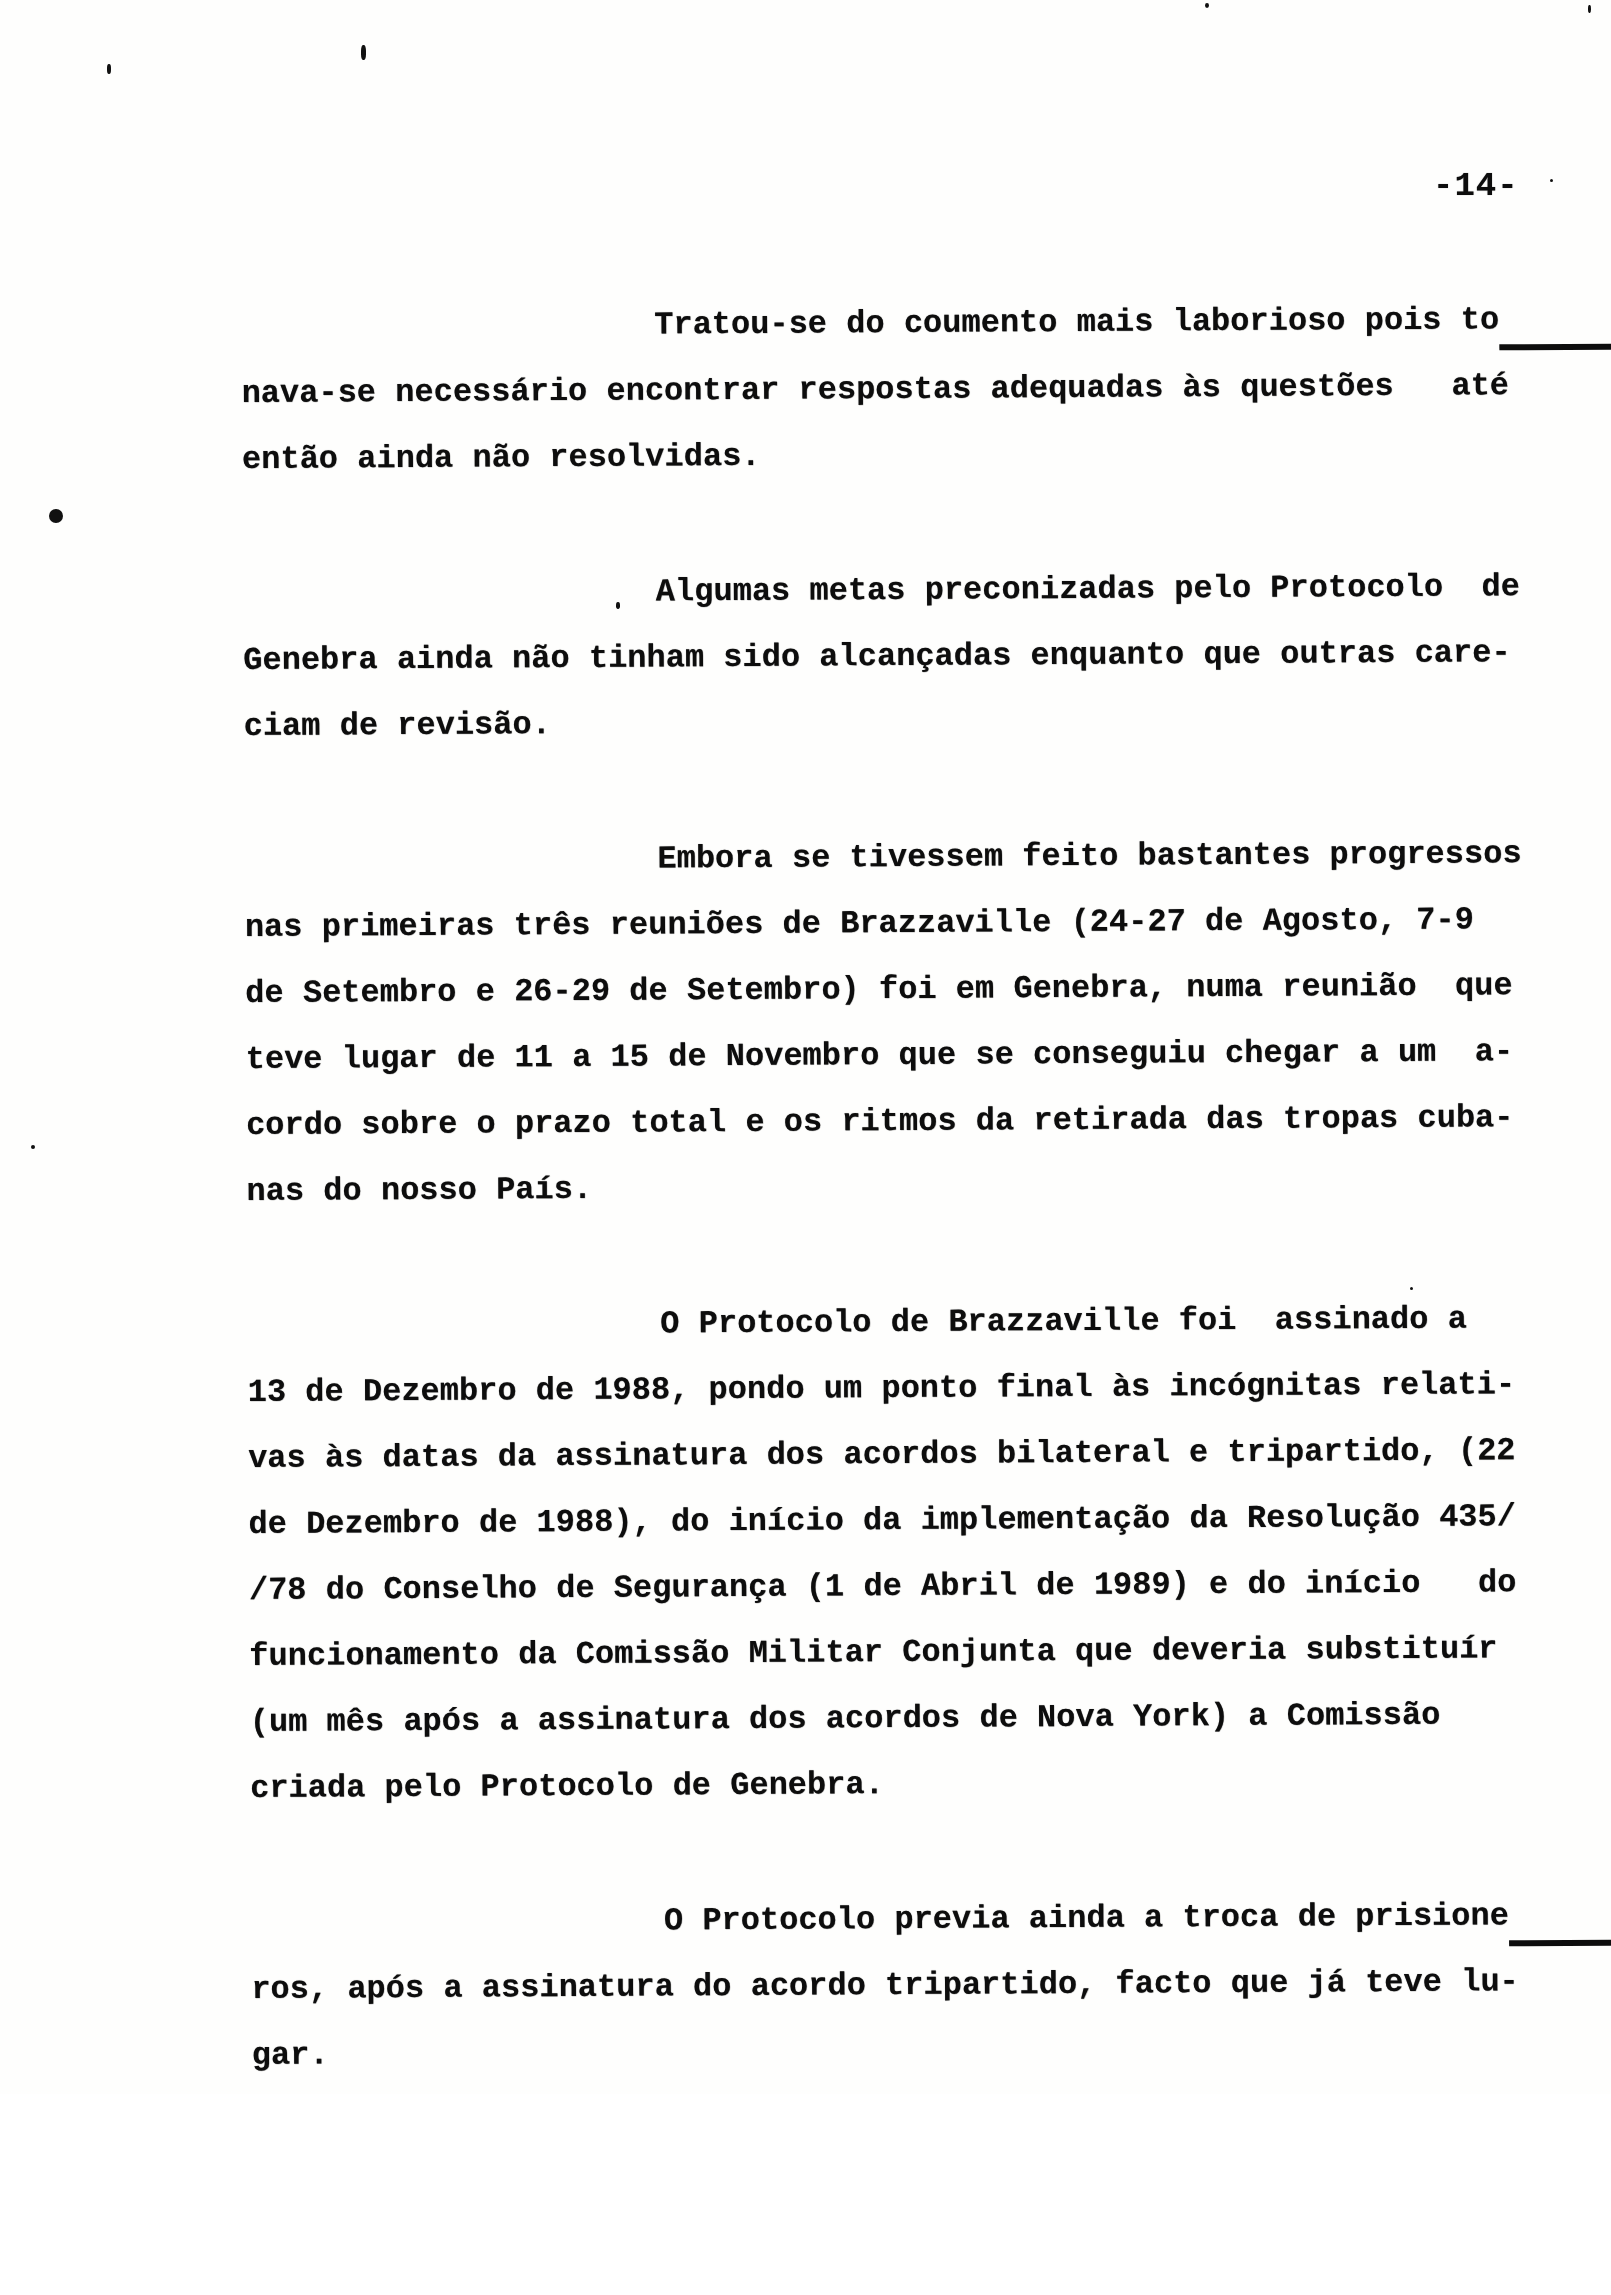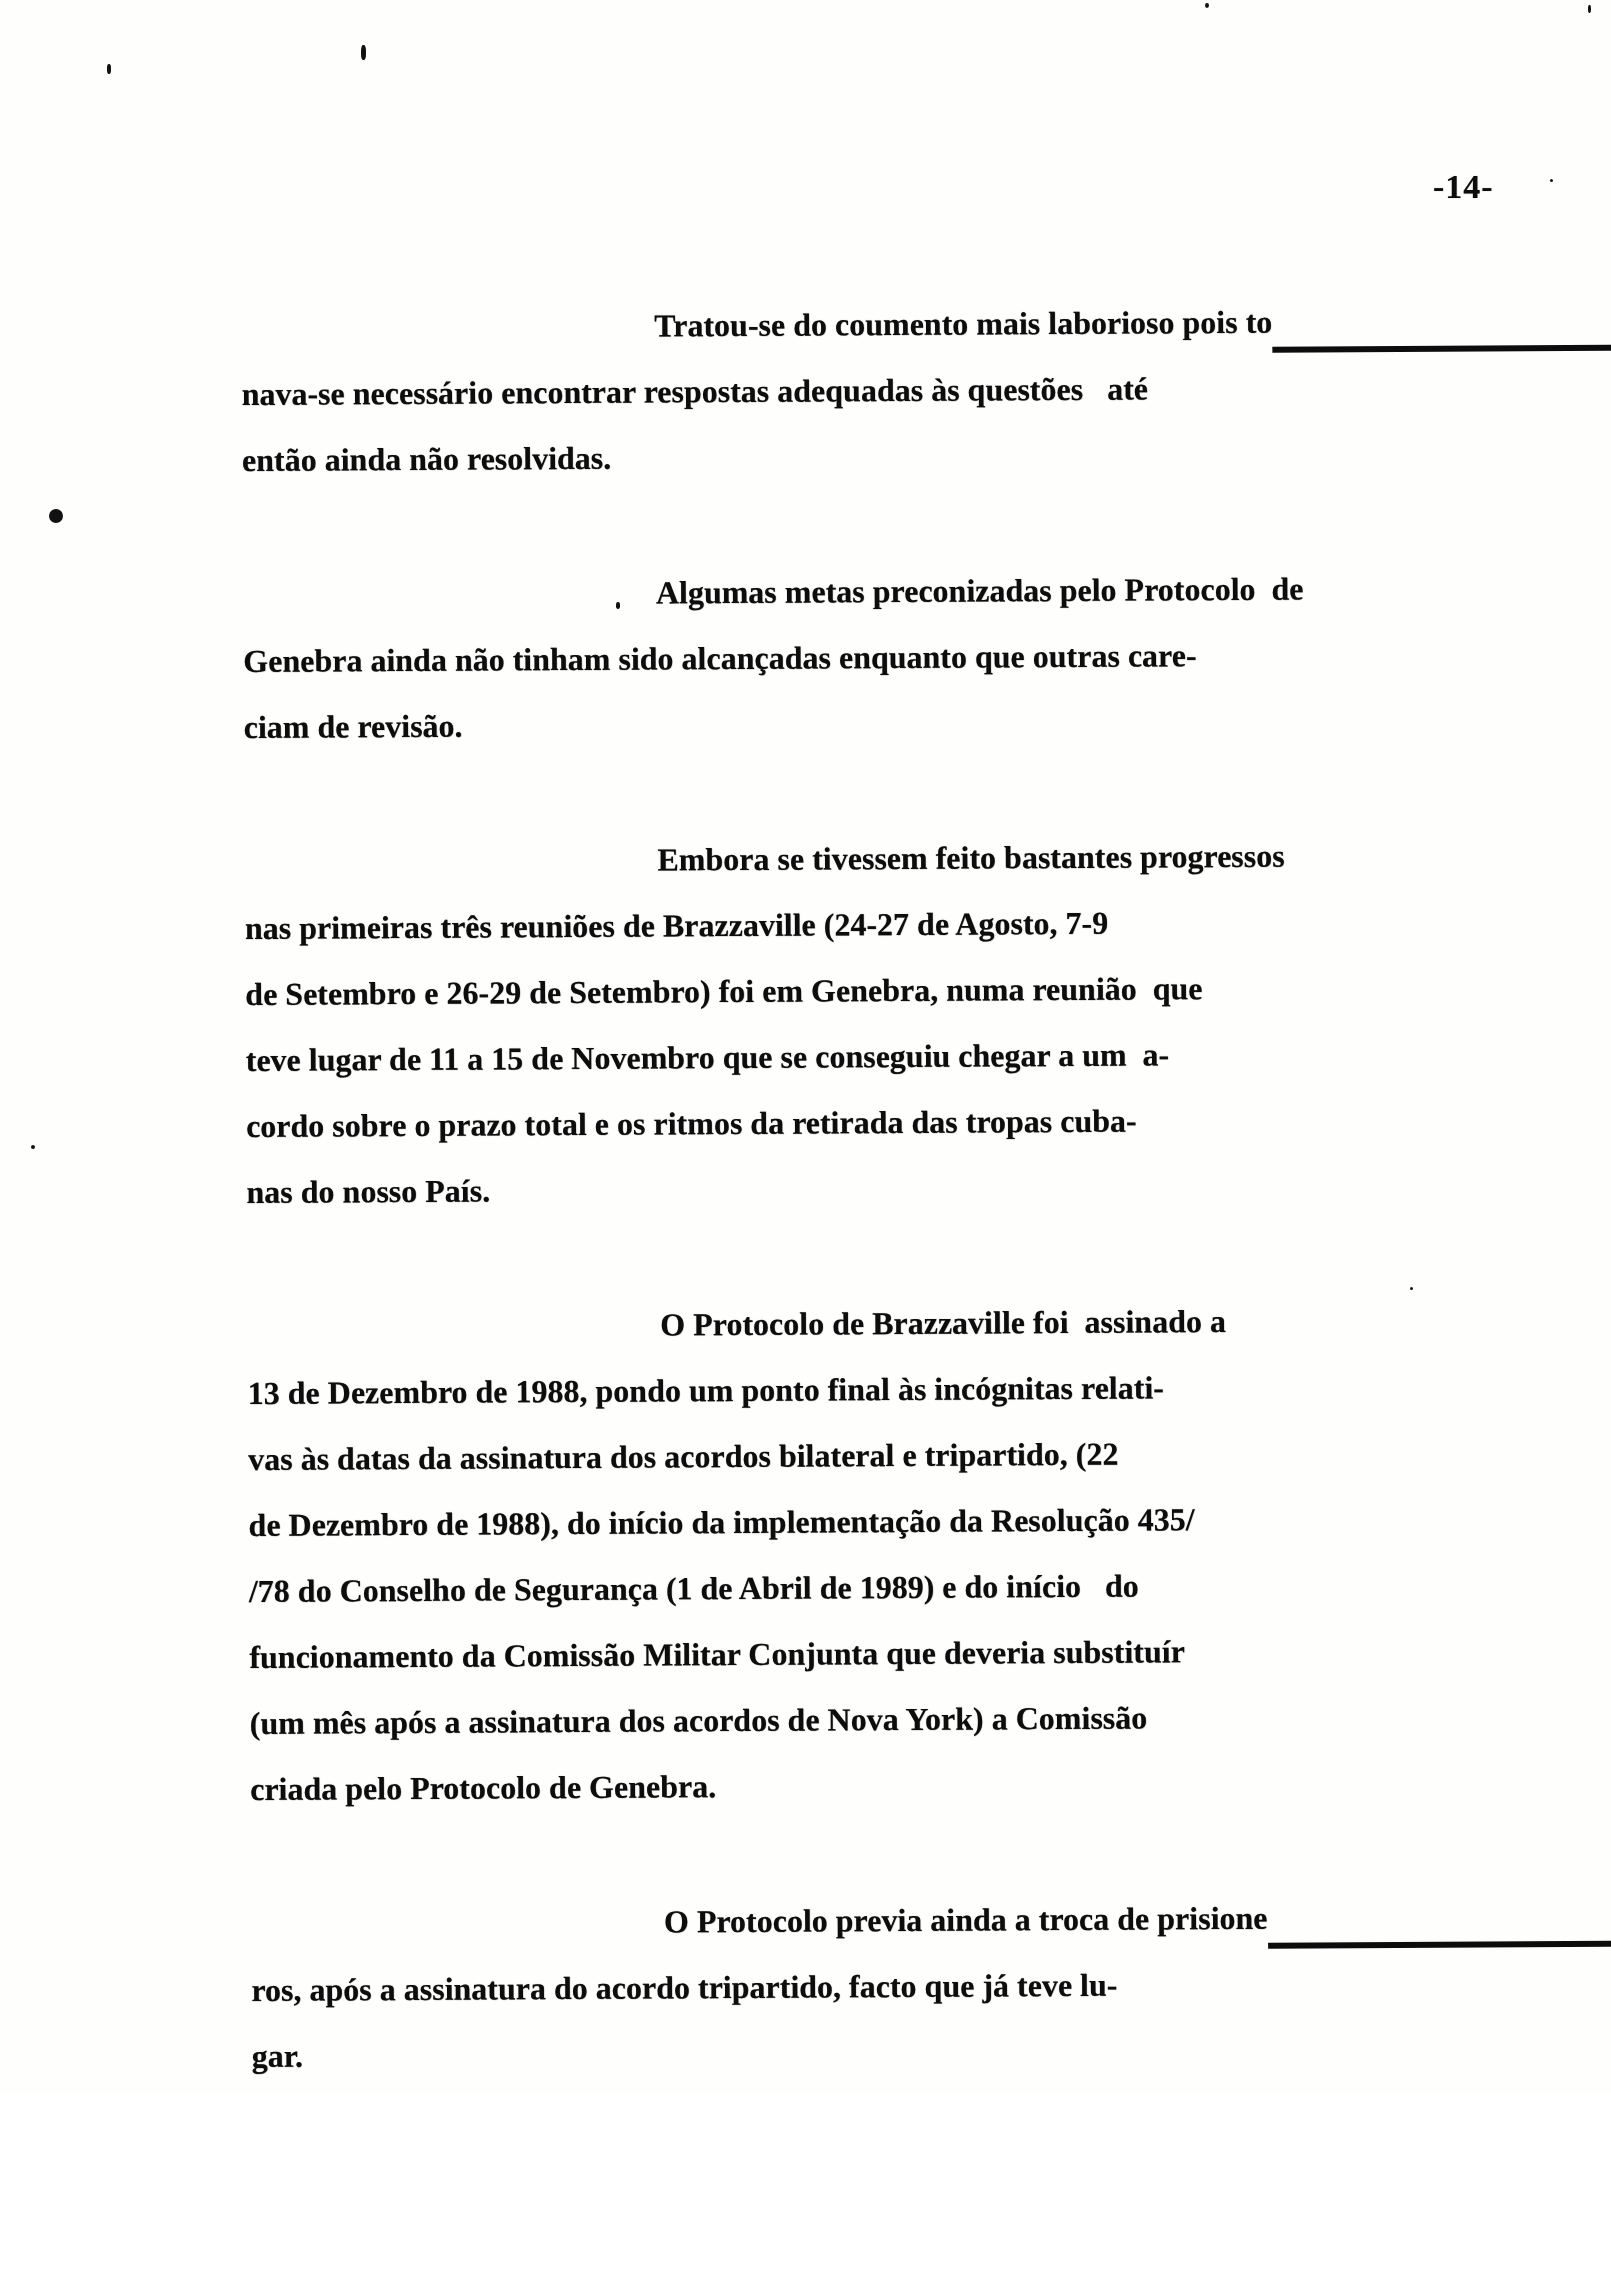--- a/index.html
+++ b/index.html
@@ -7,21 +7,21 @@
     padding: 0;
     background: #ffffff;
   }
   .page {
     position: relative;
     width: 1612px;
     height: 2094px;
     background: #fefefd;
     overflow: hidden;
     color: #0d0d0d;
-    font-family: Liberation Serif, serif;
+    font-family: Liberation Mono, monospace;
     font-weight: 700;
   }
   .page-number {
     position: absolute;
     left: 1433px;
     top: 167px;
     font-size: 34px;
     line-height: 39px;
     letter-spacing: 1px;
     text-shadow: 0 0 1px rgba(0,0,0,0.45);

